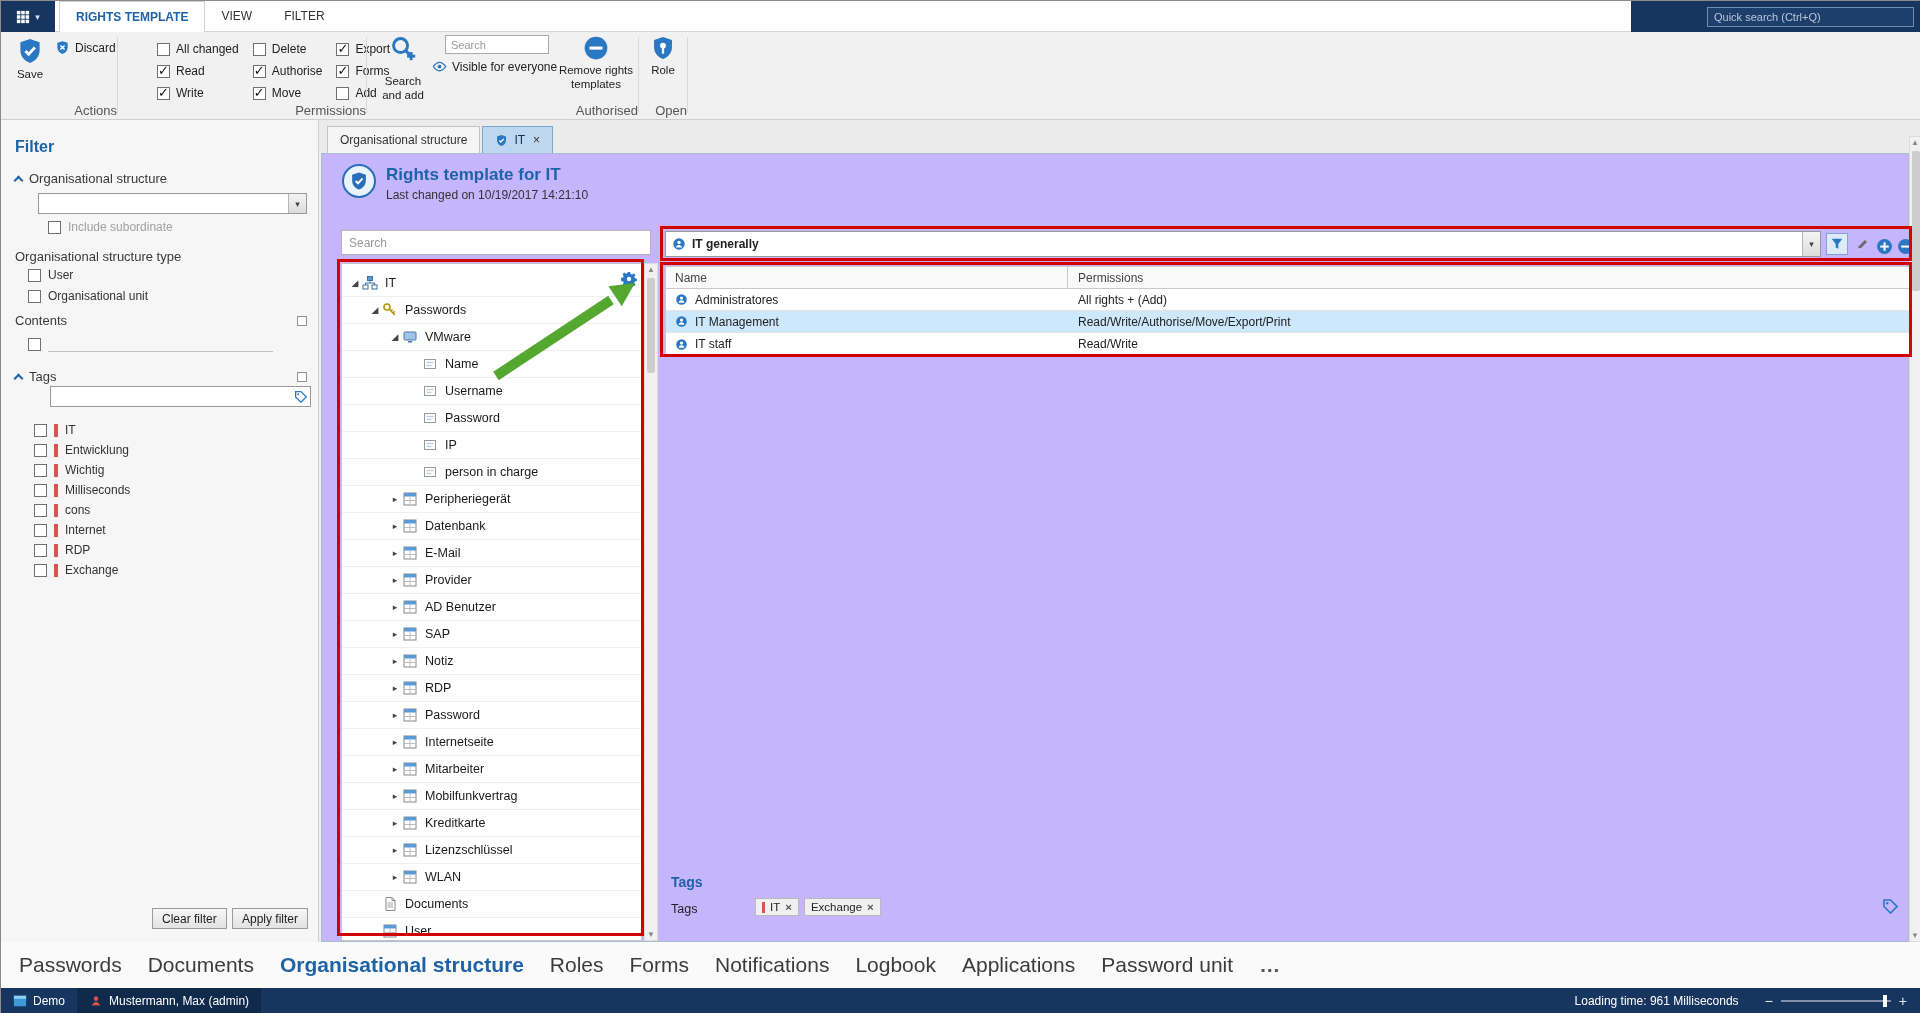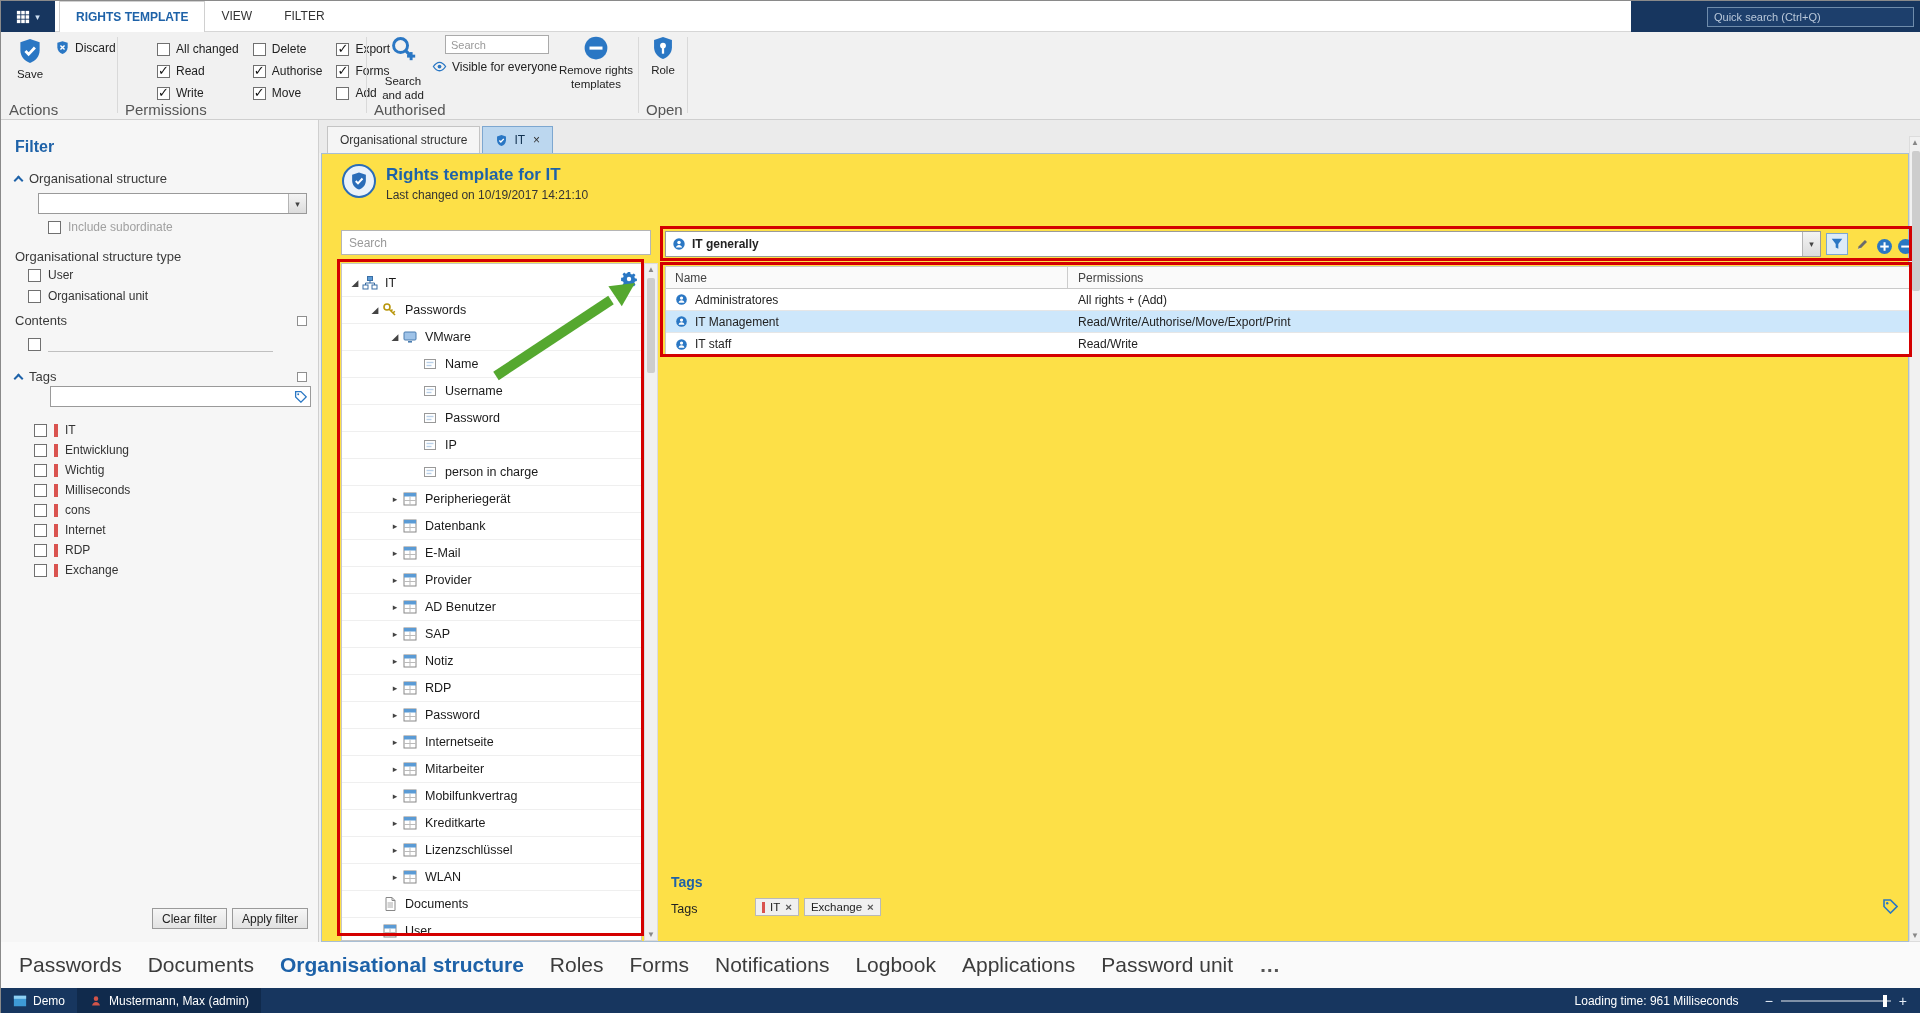--- a/index.html
+++ b/index.html
@@ -19,21 +19,21 @@
   #quick-search::placeholder{color:#b9c8da;}
 
   
   #ribbon{position:absolute;top:31px;left:0;width:1920px;height:88px;background:#f1f1f1;border-bottom:1px solid #cfcfcf;}
   .grp{position:absolute;top:0;height:88px;}
   #grp-actions{left:0;width:116px;}
   #grp-permissions{left:116px;width:249px;}
   #grp-authorised{left:365px;width:272px;}
   #grp-open{left:637px;width:49px;}
   .vsep{position:absolute;top:5px;height:76px;width:1px;background:#d9d9d9;}
-  .grp-label{position:absolute;bottom:2px;left:8px;width:100%;text-align:left;font-size:15px;color:#555;}
+  .grp-label{position:absolute;bottom:2px;left:0;width:100%;text-align:right;font-size:13px;color:#555;}
   .big-btn{position:absolute;display:flex;flex-direction:column;align-items:center;gap:3px;cursor:pointer;text-align:center;}
   .big-lbl{font-size:11.5px;color:#222;line-height:1.2;}
   .small-btn{position:absolute;display:flex;align-items:center;gap:5px;font-size:12px;cursor:pointer;}
   #btn-save{left:4px;top:5px;width:50px;}
   #btn-discard{left:54px;top:8px;}
   #perm-grid{position:absolute;left:40px;top:6px;display:grid;grid-template-rows:repeat(3,22px);grid-auto-flow:column;column-gap:14px;}
   .perm-item{display:flex;align-items:center;gap:6px;font-size:12px;cursor:pointer;white-space:nowrap;}
   .cb{width:13px;height:13px;border:1px solid #707070;background:#fff;display:inline-block;position:relative;flex:none;}
   .cb.checked::after{content:"✓";position:absolute;left:0px;top:-3px;font-size:13px;font-weight:bold;color:#111;}
   #btn-search-add{left:8px;top:3px;width:58px;gap:14px;}
@@ -76,21 +76,21 @@
   #btn-clear{left:151px;top:788px;}
   #btn-apply{left:231px;top:788px;}
 
   
   #content-tabstrip{position:absolute;left:318px;top:119px;width:1602px;height:33px;background:#ebebeb;display:flex;align-items:flex-end;padding-left:8px;gap:2px;}
   .ctab{height:27px;display:flex;align-items:center;gap:6px;padding:0 12px;font-size:12px;background:#f5f5f5;border:1px solid #c4c4c4;border-bottom:none;color:#333;cursor:pointer;}
   .ctab.active{background:#bcd7ef;border-color:#7da7d0;color:#10304f;}
   .ctab .tab-close{font-size:12px;color:#333;margin-left:2px;cursor:pointer;}
 
   
-  #content-box{position:absolute;left:320px;top:152px;width:1588px;height:789px;background:#fde047;border:1px solid #a8bed4;}
+  #content-box{position:absolute;left:320px;top:152px;width:1588px;height:789px;background:#c4b5fd;border:1px solid #a8bed4;}
   #hdr-icon{position:absolute;left:20px;top:10px;width:34px;height:34px;border-radius:50%;border:2px solid #2a6db8;background:#eaf2fa;display:flex;align-items:center;justify-content:center;}
   #hdr-title{position:absolute;left:64px;top:11px;font-size:17px;font-weight:bold;color:#1e62a8;}
   #hdr-sub{position:absolute;left:64px;top:34px;font-size:12px;color:#333;}
   #tree-search{position:absolute;left:19px;top:76px;width:310px;height:25px;border:1px solid #b5b5b5;font-size:12px;padding:0 7px;font-family:inherit;}
   #tree-search::placeholder{color:#999;}
   #tree{position:absolute;left:19px;top:109px;width:301px;height:678px;background:#fff;border:1px solid #c5c5c5;overflow:hidden;padding-top:6px;}
   .tree-row{display:flex;align-items:center;height:27px;border-bottom:1px solid #efefef;font-size:12.5px;color:#1a1a1a;cursor:pointer;white-space:nowrap;}
   .t-arrow{width:14px;flex:none;font-size:9px;color:#444;text-align:center;}
   .t-icon{width:16px;height:16px;margin-right:7px;flex:none;}
   #tree-gear{position:absolute;left:299px;top:117px;width:16px;height:16px;cursor:pointer;}

